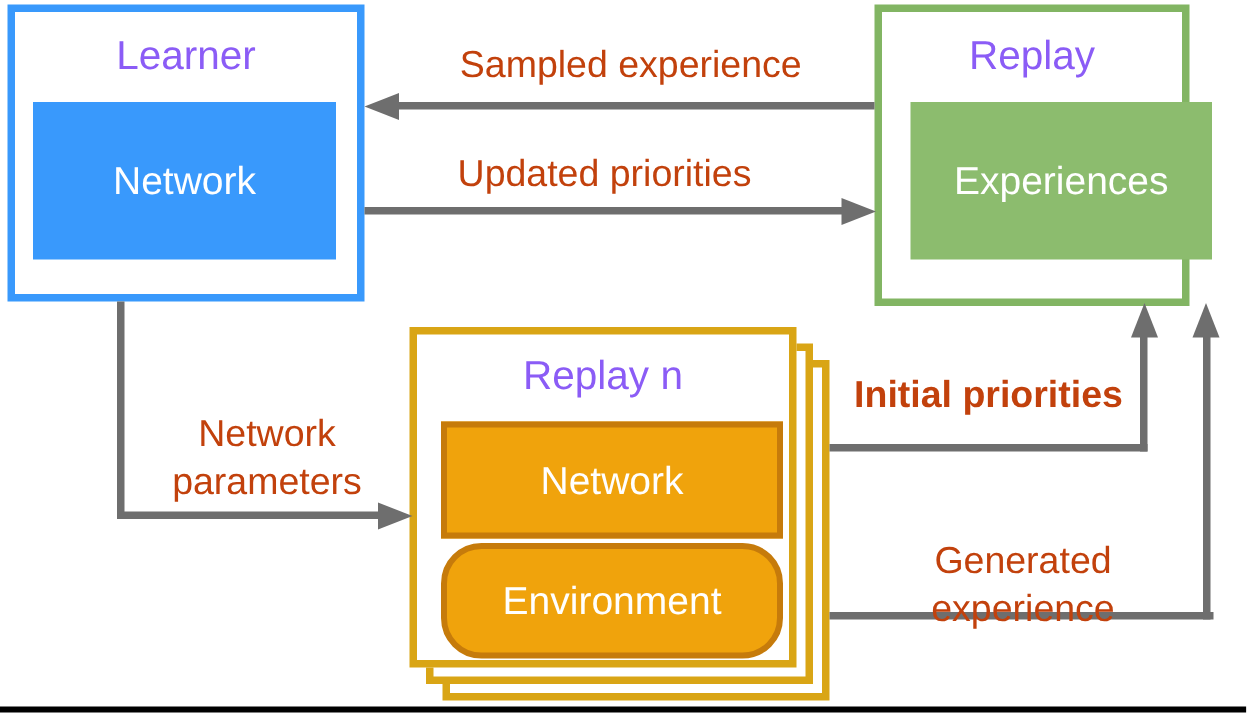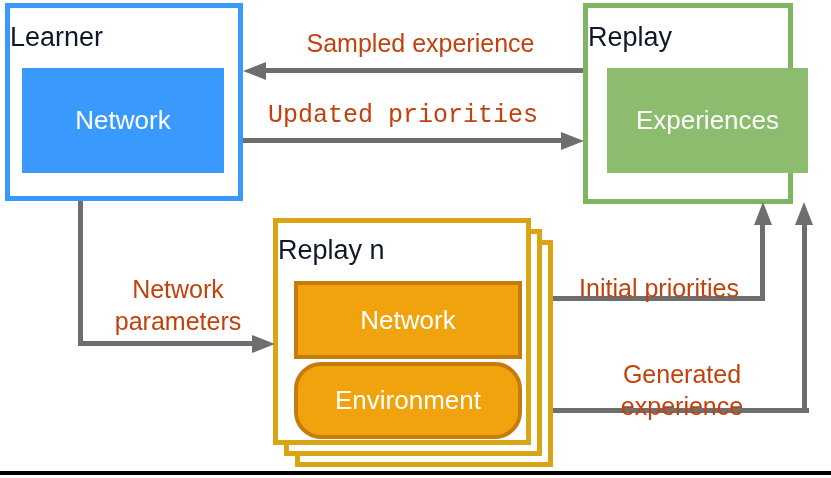--- a/index.html
+++ b/index.html
@@ -13,24 +13,25 @@
     color: #1a1a1a;
   }
   .abs { position: absolute; box-sizing: border-box; }
 
   
   .outer-box { background: #fff; }
   .learner-box  { left: 5px;   top: 3px; width: 238px; height: 198px; border: 5px solid var(--blue); }
   .replay-box   { left: 583px; top: 3px; width: 210px; height: 201px; border: 5px solid var(--green-border); }
 
   .box-title {
+    text-align: center;
     margin-top: 16px;
     font-size: 27px;
     line-height: 1;
-    color: #0f172a;
+    color: #8b5cf6;
     white-space: nowrap;
   }
 
   .fill-box {
     position: absolute;
     display: flex;
     align-items: center;
     justify-content: center;
     color: #fff;
     font-size: 26px;
@@ -107,32 +108,32 @@
       <span>Environment</span>
     </div>
   </div>
 
   <div class="abs h-line" style="left:260px; top:68px; width:323px; height:5px;"></div>
   <div class="abs tri tri-left" style="left:243px; top:62px;"></div>
   <div class="edge-label" style="left:258px; top:27px; width:325px;">Sampled experience</div>
 
   <div class="abs h-line" style="left:243px; top:138px; width:320px; height:5px;"></div>
   <div class="abs tri tri-right" style="left:561px; top:132px;"></div>
-  <div class="edge-label" style="left:243px; top:100px; width:320px;font-family:Liberation Mono, monospace;">Updated priorities</div>
+  <div class="edge-label" style="left:243px; top:100px; width:320px;">Updated priorities</div>
 
   <div class="abs v-line" style="left:78px; top:201px; width:5px; height:145px;"></div>
   <div class="abs h-line" style="left:78px; top:341px; width:176px; height:5px;"></div>
   <div class="abs tri tri-right" style="left:252px; top:335px;"></div>
   <div class="edge-label" style="left:92px; top:273px; width:172px;">Network
 parameters</div>
 
   <div class="abs h-line" style="left:553px; top:296px; width:212px; height:5px;"></div>
   <div class="abs v-line" style="left:760px; top:220px; width:5px; height:81px;"></div>
   <div class="abs tri tri-up" style="left:754px; top:202px;"></div>
-  <div class="edge-label" style="left:556px; top:272px; width:206px;">Initial priorities</div>
+  <div class="edge-label" style="left:556px; top:247px; width:206px;font-weight:bold;">Initial priorities</div>
 
   <div class="abs h-line" style="left:553px; top:408px; width:256px; height:5px;"></div>
   <div class="abs v-line" style="left:802px; top:220px; width:5px; height:193px;"></div>
   <div class="abs tri tri-up" style="left:795px; top:202px;"></div>
   <div class="edge-label" style="left:582px; top:334px; width:200px;margin-top:24px;">Generated
 experience</div>
 
   <div class="abs bottom-rule"></div>
 
 </div>

